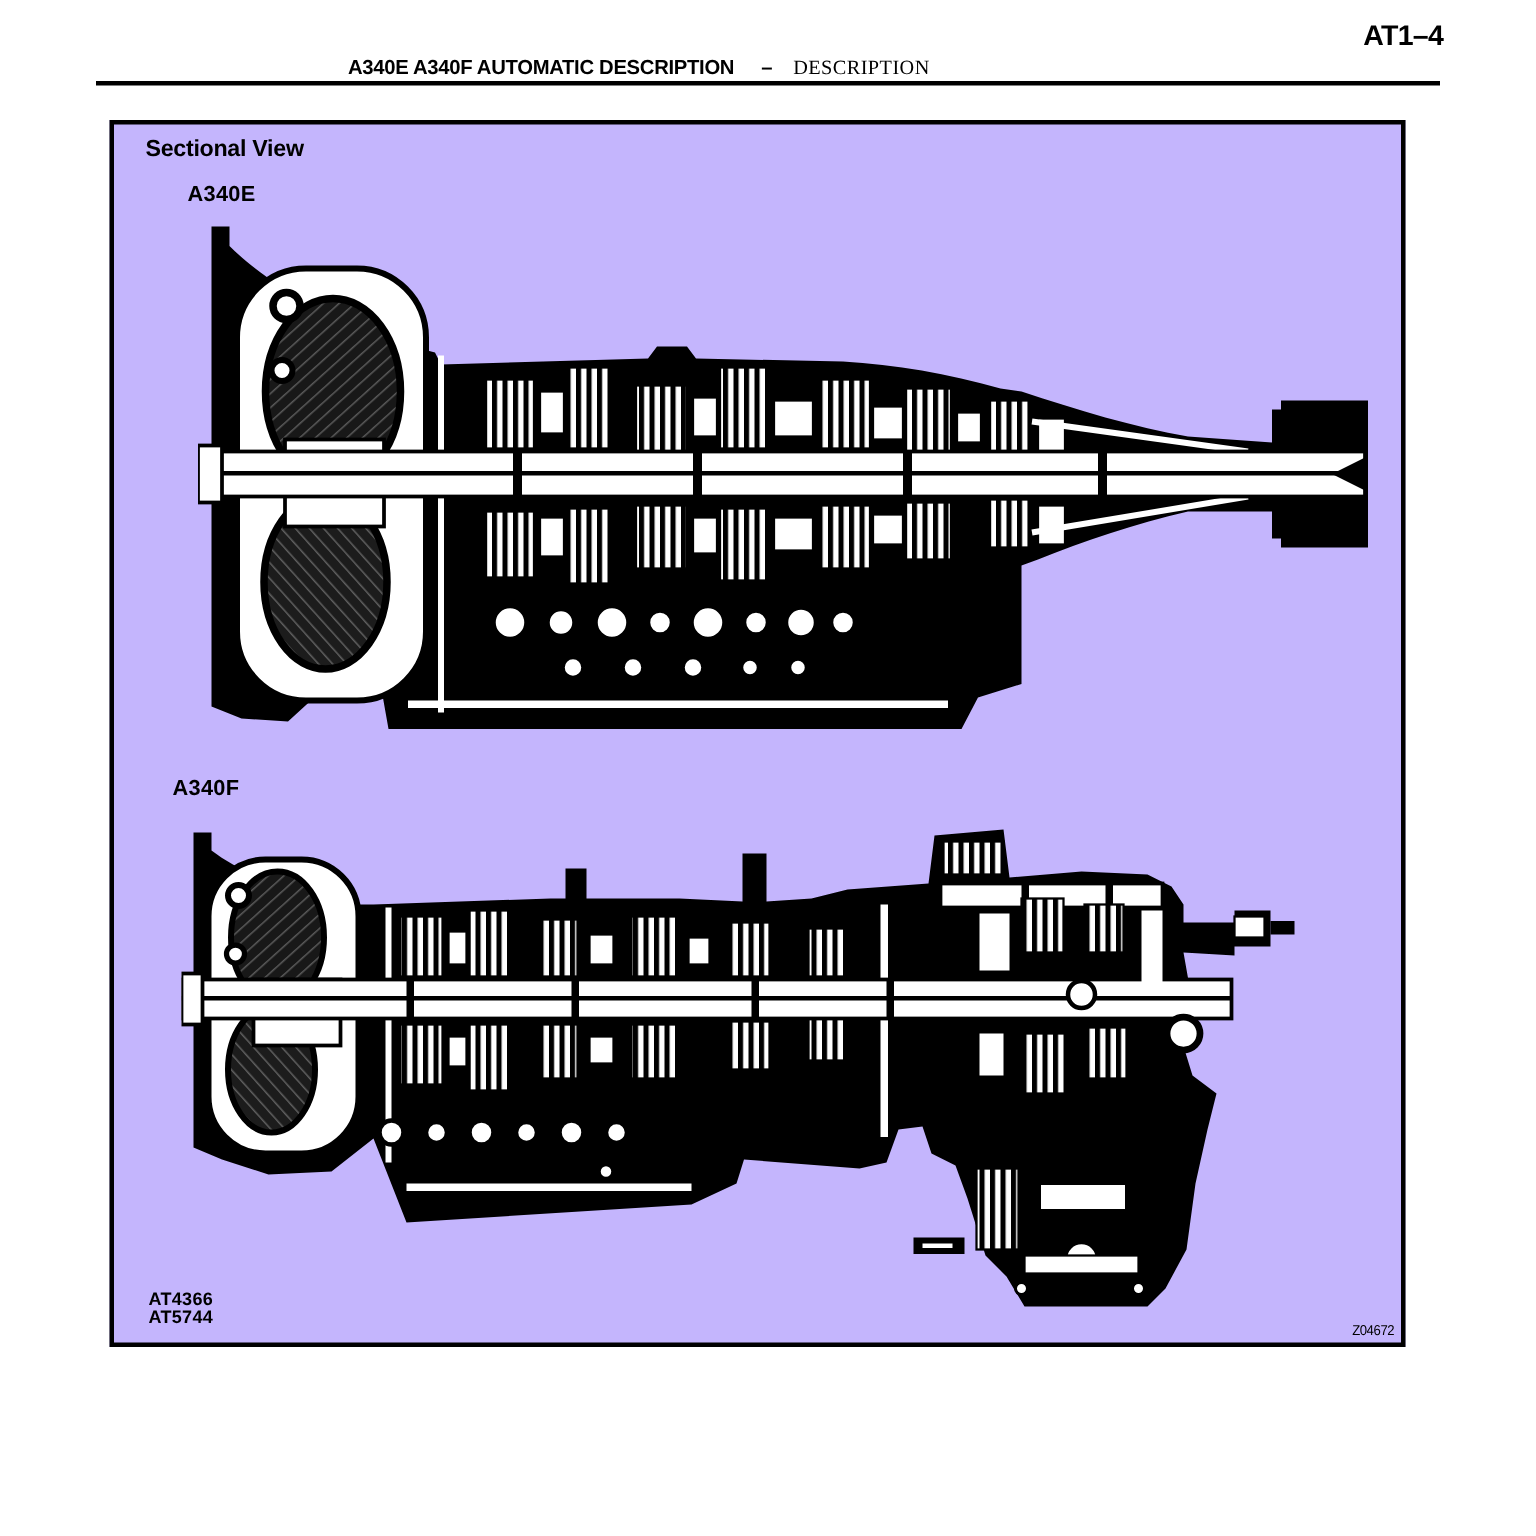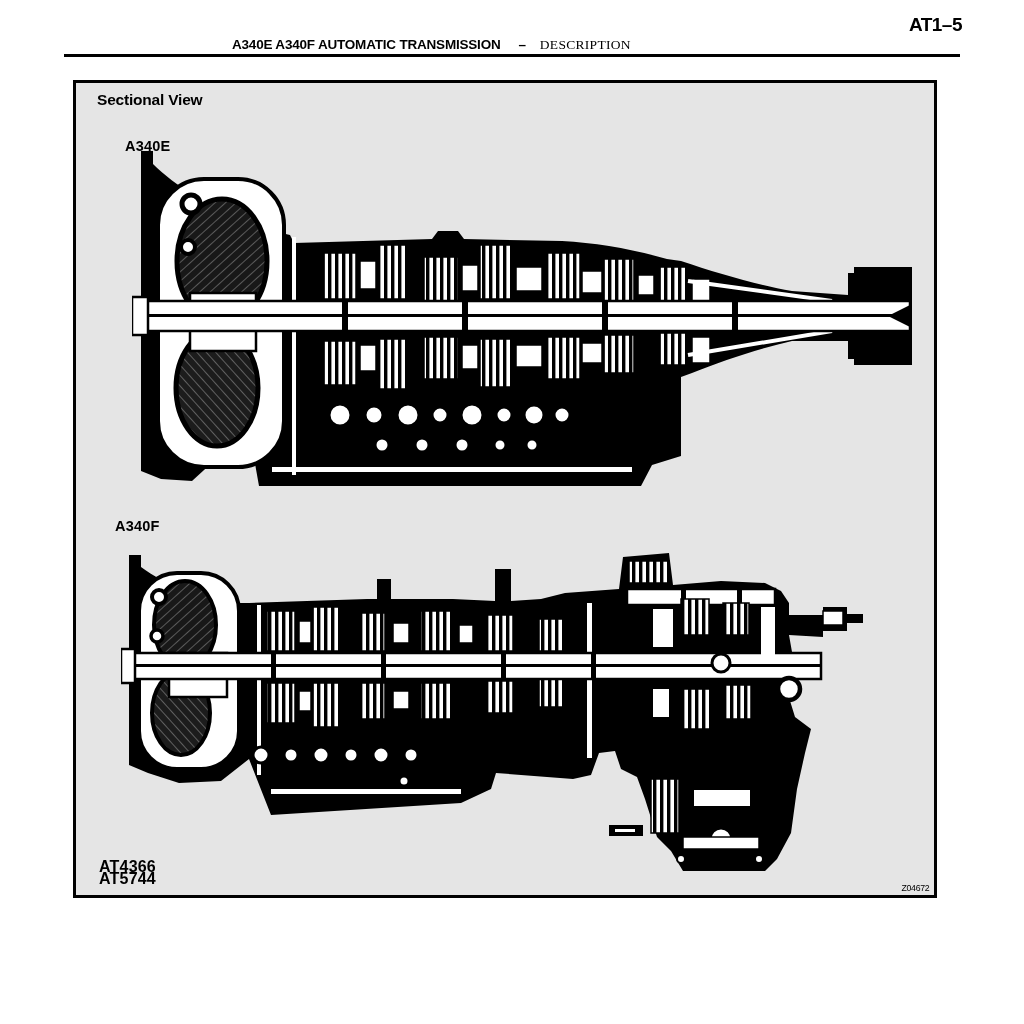--- a/index.html
+++ b/index.html
@@ -17,50 +17,50 @@
     font-size:13.5px;letter-spacing:-0.2px;display:flex;align-items:baseline;
   }
   .hdr-title{font-weight:bold;}
   .hdr-sep{margin:0 14px 0 18px;font-weight:bold;}
   .hdr-section{font-weight:normal;letter-spacing:0.3px;font-family:Liberation Serif, serif;}
   .hdr-rule{
     position:absolute;top:54px;left:64px;width:896px;height:3px;background:#000;
   }
   .frame{
     position:absolute;left:73px;top:80px;width:858px;height:812px;
-    border:3px solid #000;background:#e5e5e5;text-decoration:underline;
+    border:3px solid #000;background:#c4b5fd;text-decoration:underline;
   }
   .fig-heading{
     position:absolute;left:21px;top:8px;font-size:15.5px;font-weight:bold;letter-spacing:-0.2px;
   }
   .diag-label{
     position:absolute;font-size:14.5px;font-weight:bold;letter-spacing:0.2px;
   }
-  .lbl-e{left:49px;top:39px;margin-top:16px;}
+  .lbl-e{left:49px;top:39px;}
   .lbl-f{left:39px;top:435px;}
   .diag{position:absolute;}
   .diag-e{left:56px;top:62px;width:800px;height:350px;}
   .diag-f{left:45px;top:458px;width:760px;height:350px;}
   .ref-codes{
     position:absolute;left:23px;top:778px;
-    font-size:16px;font-weight:bold;line-height:11.5px;letter-spacing:0.2px;
+    font-size:12px;font-weight:bold;line-height:11.5px;letter-spacing:0.2px;
   }
   .plate-code{
     position:absolute;right:5px;bottom:2px;
     font-size:9.5px;letter-spacing:-0.3px;font-family:"Liberation Sans",sans-serif;
     transform:scaleX(0.92);transform-origin:right;
   }
   svg{display:block;}
 </style>
 </head>
 <body>
 
-<div class="hdr-pageno">AT1–5</div>
+<div class="hdr-pageno">AT1–4</div>
 <div class="hdr-line">
-  <span class="hdr-title">A340E A340F AUTOMATIC TRANSMISSION</span>
+  <span class="hdr-title">A340E A340F AUTOMATIC DESCRIPTION</span>
   <span class="hdr-sep">–</span>
   <span class="hdr-section">DESCRIPTION</span>
 </div>
 <div class="hdr-rule"></div>
 
 <div class="frame">
 
   <div class="fig-heading">Sectional View</div>
   <div class="diag-label lbl-e">A340E</div>
   <div class="diag-label lbl-f">A340F</div>

